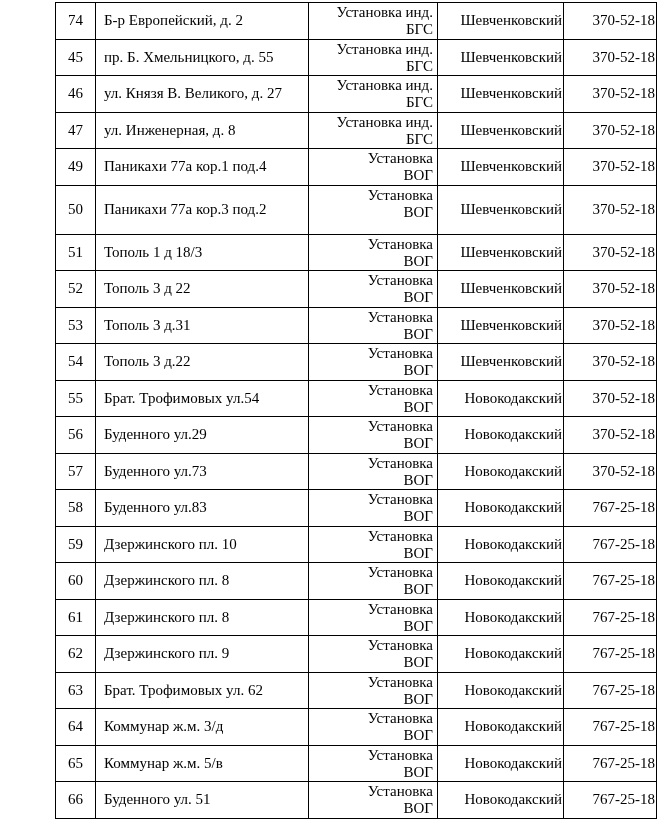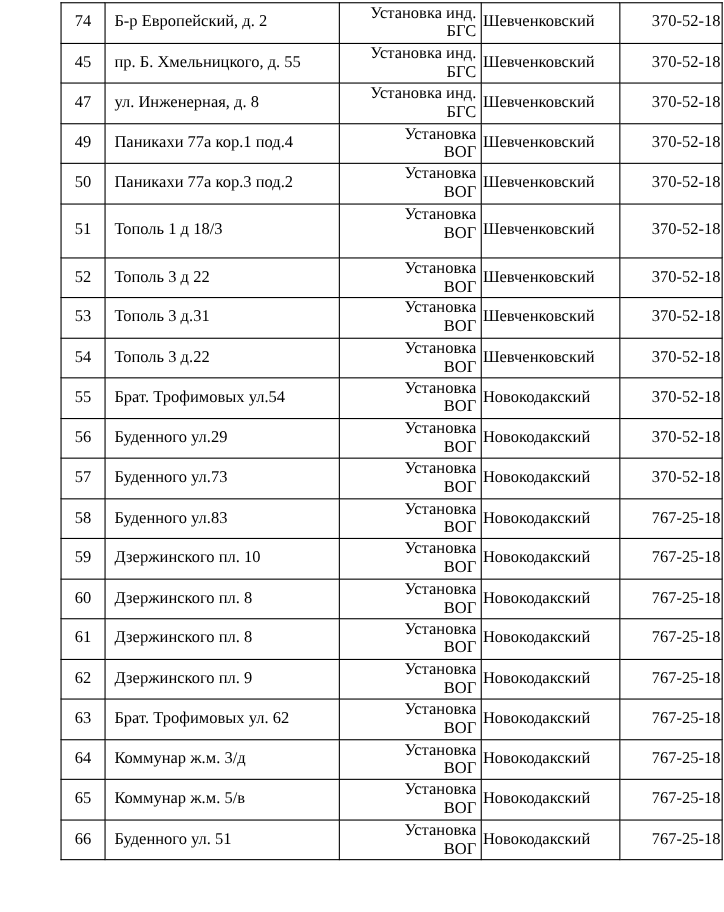--- a/index.html
+++ b/index.html
@@ -45,21 +45,21 @@
     padding: 0 4px 0 8px;
   }
   td.c-type {
     text-align: right;
     vertical-align: top;
     padding: 1px 4px 0 5px;
     white-space: pre-line;
     line-height: 1.15;
   }
   td.c-dist {
-    text-align: left;
+    text-align: right;
     vertical-align: middle;
   }
   td.c-phone {
     text-align: right;
     vertical-align: middle;
   }
 </style>
 </head>
 <body>
 
@@ -84,20 +84,28 @@
 
   <tr>
     <td class="c-num">45</td>
     <td class="c-addr">пр. Б. Хмельницкого, д. 55</td>
     <td class="c-type">Установка инд.
 БГС</td>
     <td class="c-dist">Шевченковский</td>
     <td class="c-phone">370-52-18</td>
   </tr>
 
+  <tr>
+    <td class="c-num">46</td>
+    <td class="c-addr">ул. Князя В. Великого, д. 27</td>
+    <td class="c-type">Установка инд.
+БГС</td>
+    <td class="c-dist">Шевченковский</td>
+    <td class="c-phone">370-52-18</td>
+  </tr>
 
   <tr>
     <td class="c-num">47</td>
     <td class="c-addr">ул. Инженерная, д. 8</td>
     <td class="c-type">Установка инд.
 БГС</td>
     <td class="c-dist">Шевченковский</td>
     <td class="c-phone">370-52-18</td>
   </tr>
 

